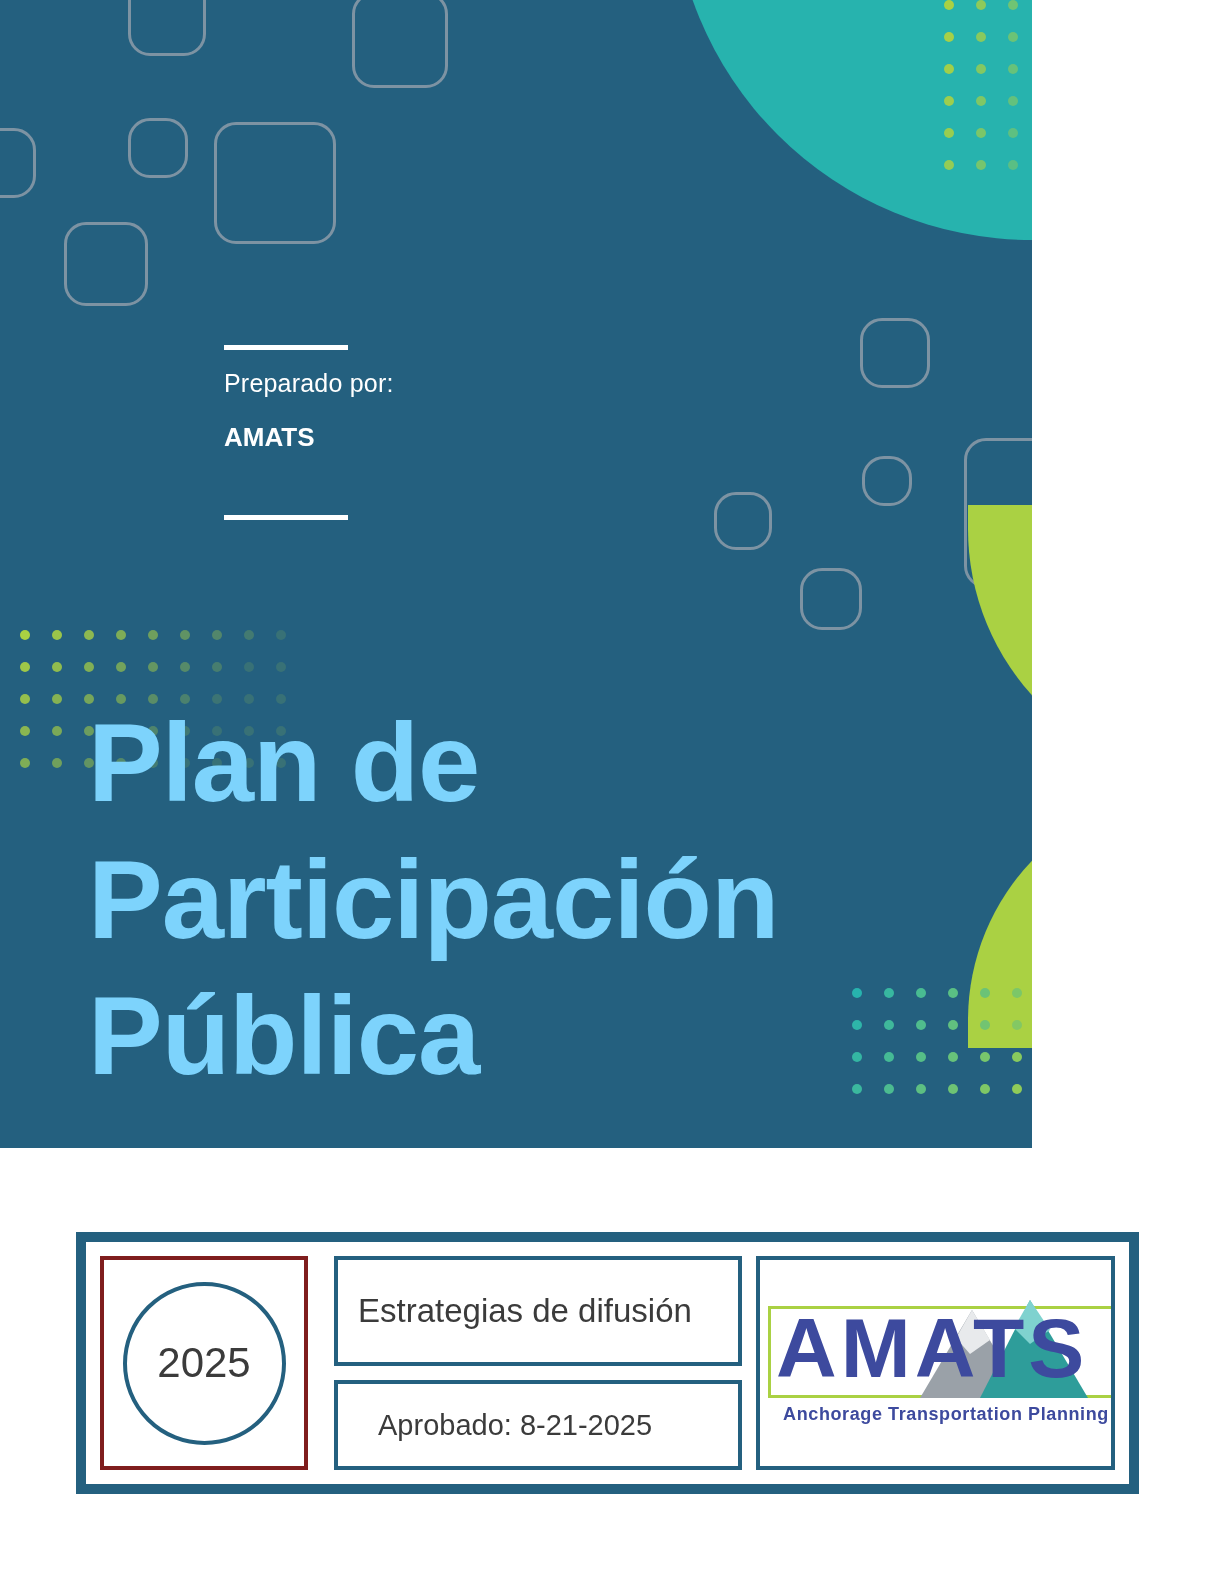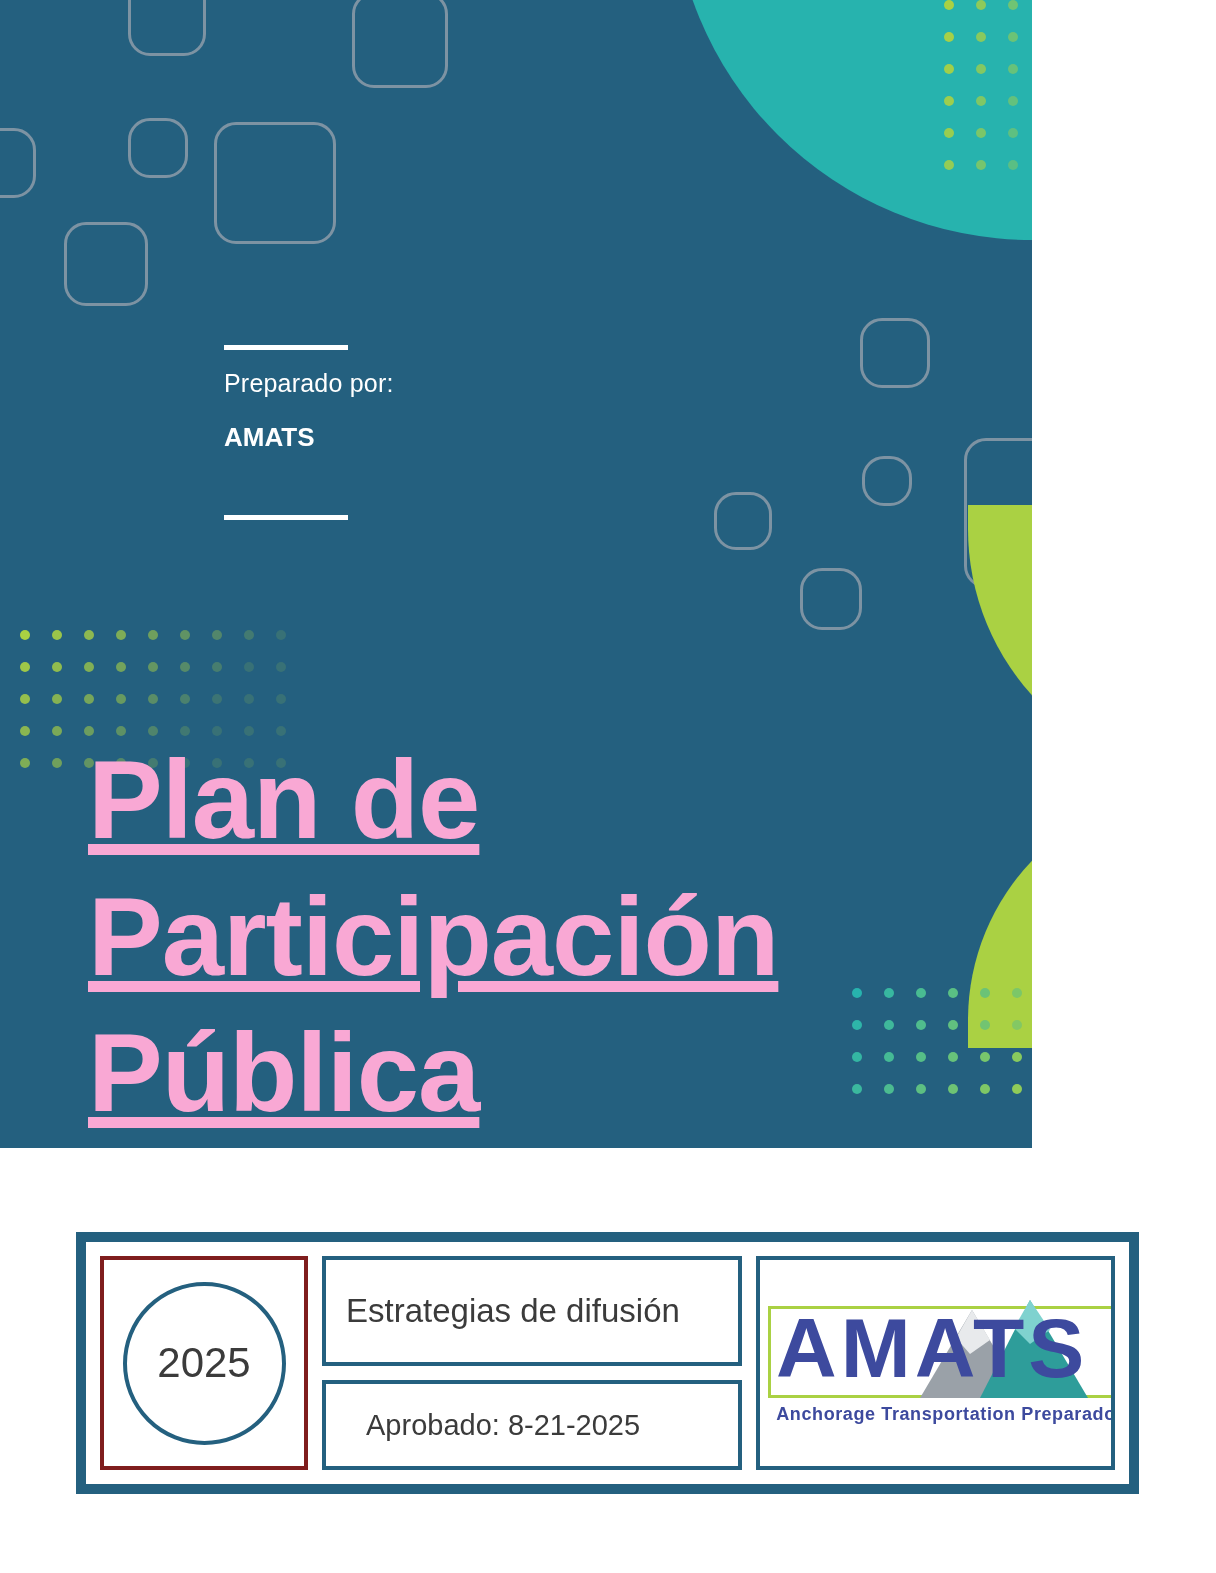--- a/index.html
+++ b/index.html
@@ -108,28 +108,27 @@
   .site-url {
     font-size: 27px;
     font-weight: bold;
     margin-top: 20px;
   }
 
   
   .title {
     position: absolute;
     left: 88px;
-    top: 732px;
+    top: 695px;
     width: 900px;
-    color: #f9a8d4;
+    color: #7dd3fc;
     font-size: 112px;
     font-weight: bold;
     line-height: 1.22;
     letter-spacing: -1px;
-    text-decoration: underline;
   }
 
   
   .footer {
     position: absolute;
     left: 76px;
     top: 1232px;
     width: 1063px;
     height: 262px;
     border: 10px solid #24607f;
@@ -164,20 +163,21 @@
     flex-direction: column;
     gap: 14px;
   }
   .mid-top, .mid-bot {
     border: 4px solid #24607f;
     box-sizing: border-box;
     display: flex;
     align-items: center;
     padding-left: 20px;
     color: #3b3b3b;
+    margin-left: 12px;
   }
   .mid-top { flex: 1.25; font-size: 33px; }
   .mid-bot { flex: 1; font-size: 29px; padding-left: 40px; }
 
   .logo-cell {
     flex: 1;
     border: 4px solid #24607f;
     box-sizing: border-box;
     position: relative;
     overflow: hidden;
@@ -394,16 +394,16 @@
   <div class="logo-cell">
     <div class="logo-wrap">
       <div class="logo-frame"></div>
       <svg class="mtn" viewBox="0 0 190 104">
         <polygon points="10,104 62,16 114,104" fill="#9aa1a8"></polygon>
         <polygon points="62,16 80,46 60,60 46,44" fill="#e8eaec"></polygon>
         <polygon points="70,104 120,6 178,104" fill="#2e9d9a"></polygon>
         <polygon points="120,6 140,36 120,50 104,34" fill="#7fd2cf"></polygon>
       </svg>
       <div class="logo-text">AMATS</div>
-      <div class="logo-tag">Anchorage Transportation Preparado</div>
+      <div class="logo-tag">Anchorage Transportation Planning</div>
     </div>
   </div>
 </div>
 
 </body></html>

